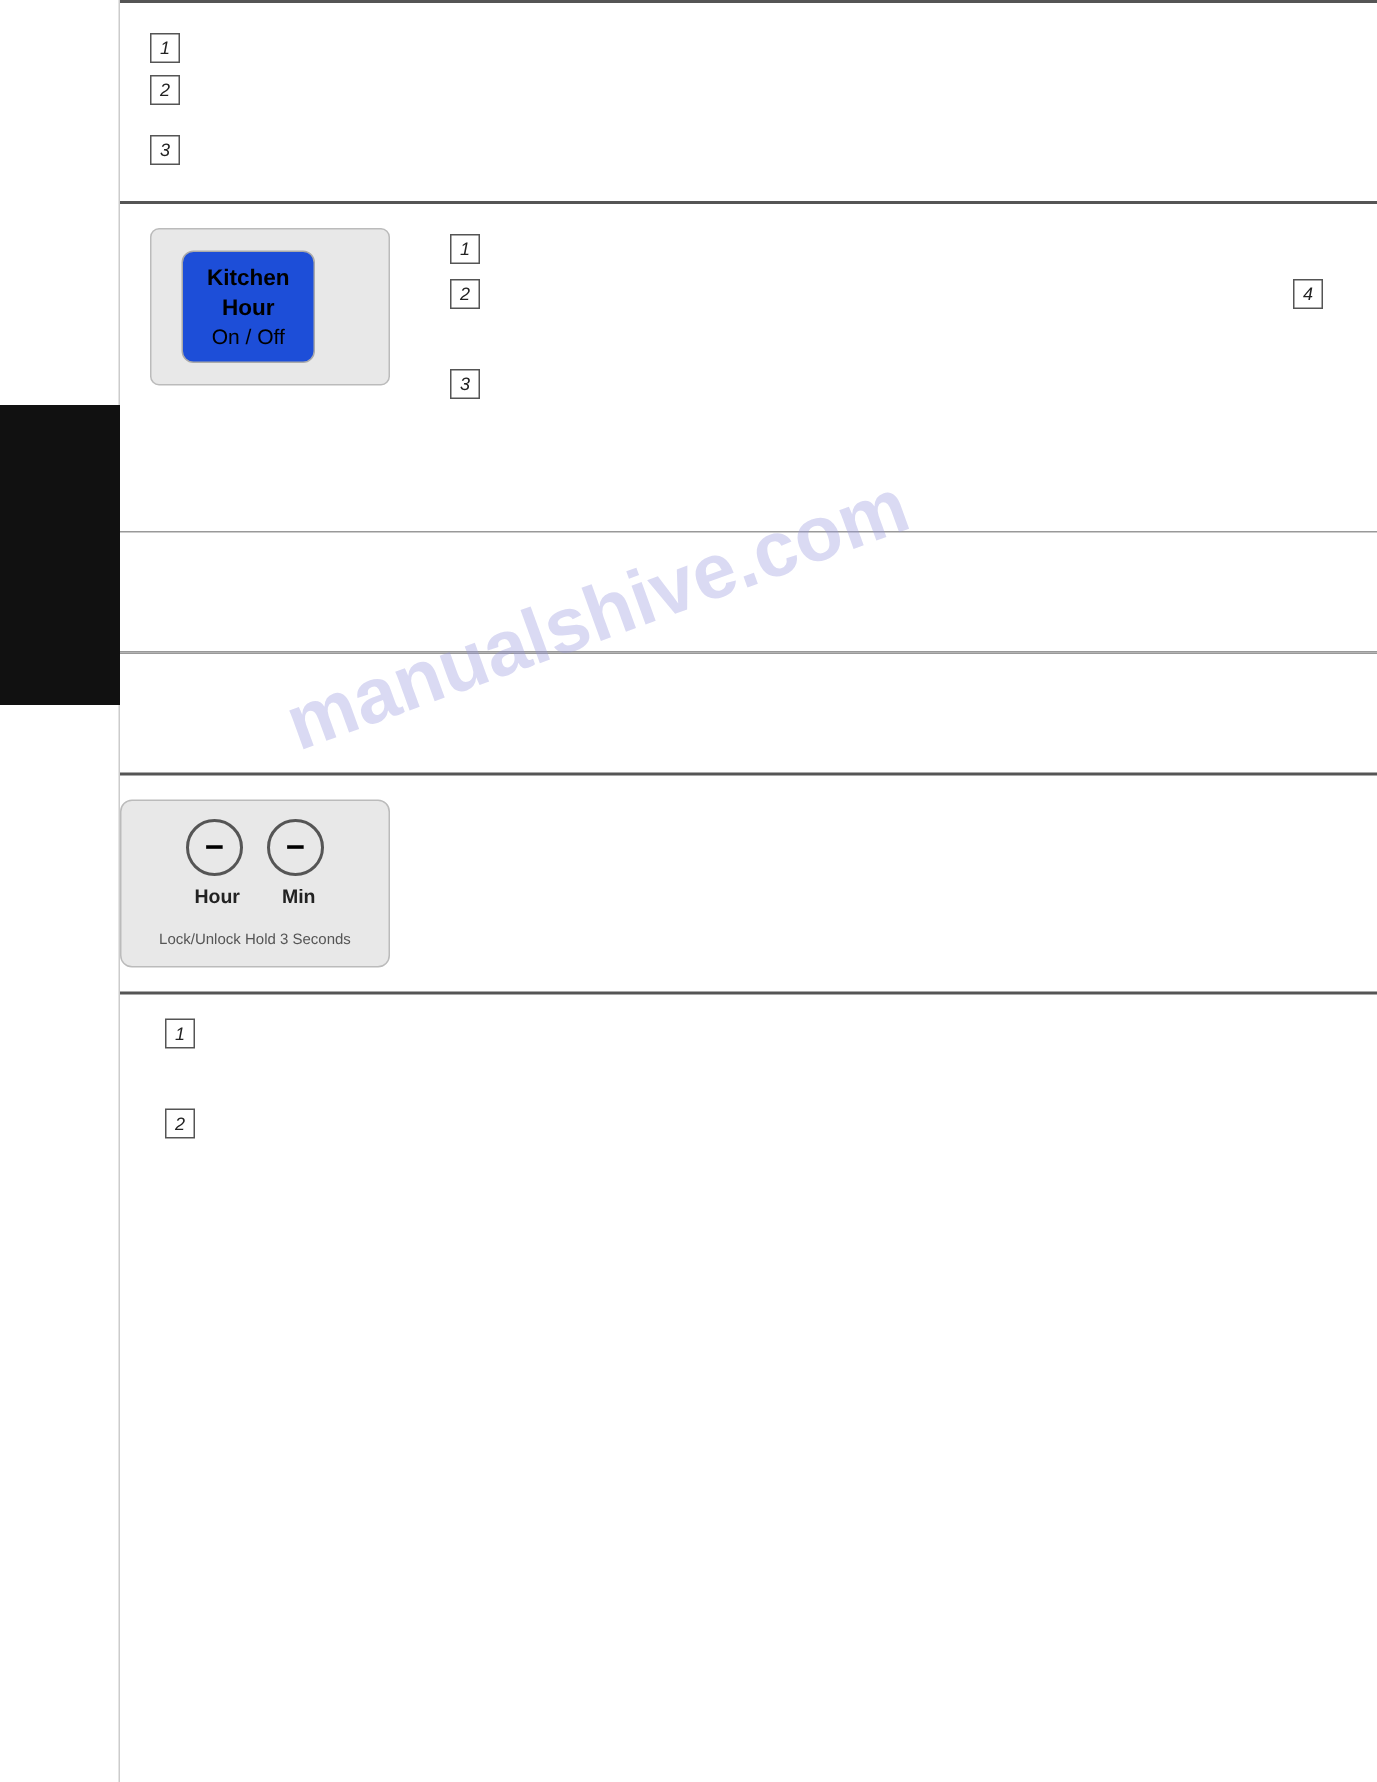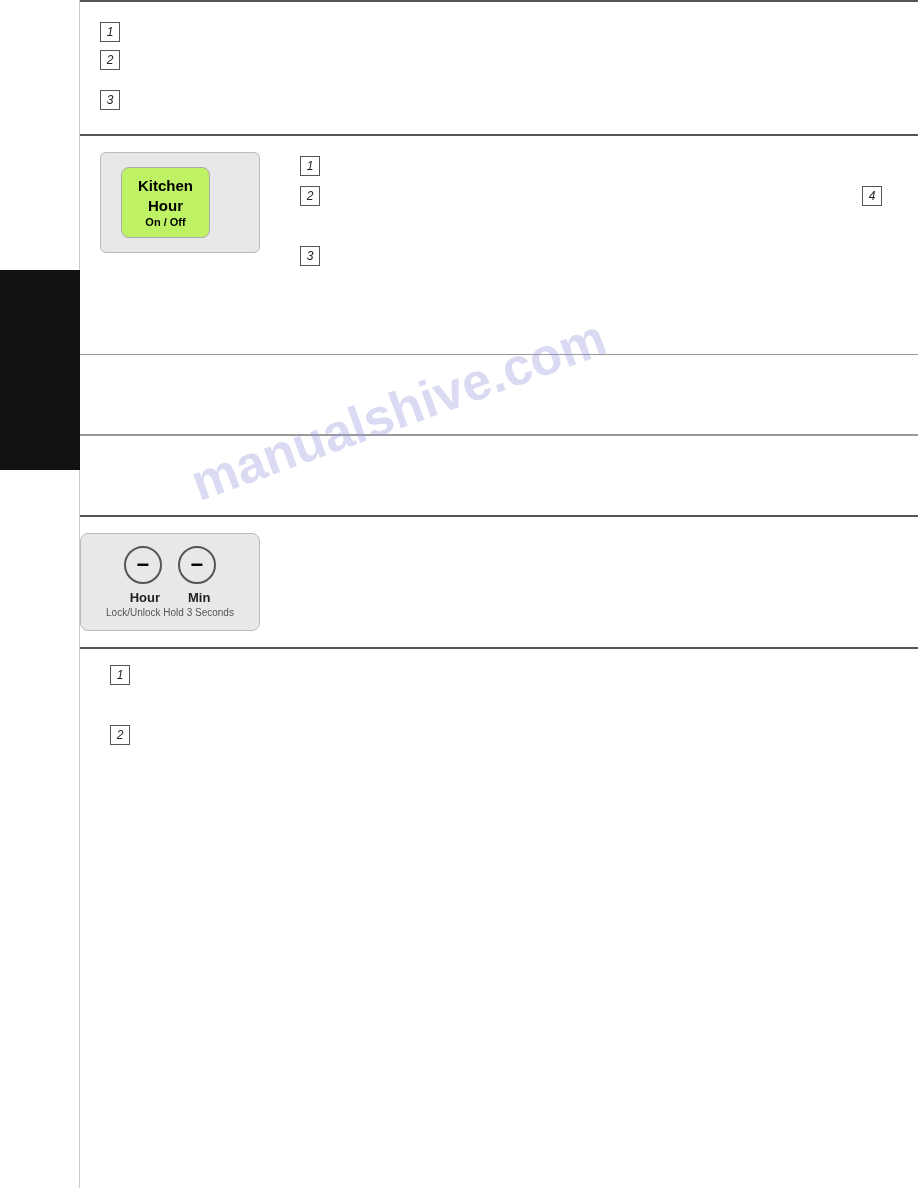--- a/index.html
+++ b/index.html
@@ -66,33 +66,33 @@
       border-radius: 12px;
       padding: 10px 22px;
       font-size: 18px;
       font-weight: bold;
       cursor: pointer;
       min-width: 90px;
       text-align: center;
     }
 
     .btn-kitchen {
-      background: #bef264;
+      background: #1d4ed8;
       border: 1px solid #aaa;
       border-radius: 8px;
       padding: 8px 16px;
       font-size: 15px;
       font-weight: bold;
       cursor: pointer;
       text-align: center;
       line-height: 1.3;
     }
     .btn-kitchen .sub-label {
-      font-size: 11px;
-      font-weight: bold;
+      font-size: 14px;
+      font-weight: normal;
       display: block;
     }
 
     .panel-box {
       background: #e8e8e8;
       border: 1px solid #bbb;
       border-radius: 6px;
       padding: 14px 20px;
       display: inline-block;
       min-width: 160px;
@@ -205,21 +205,21 @@
       display: flex;
       gap: 28px;
       font-size: 13px;
       font-weight: bold;
     }
     .lock-sublabel {
       font-size: 10px;
       font-weight: normal;
       color: #555;
       text-align: center;
-      margin-top: 2px;
+      margin-top: 16px;
     }
 
     
     .section-bottom {
       padding-top: 16px;
       padding-bottom: 16px;
       border-top: 2px solid #555;
     }
     .bottom-steps {
       margin-left: 10px;

